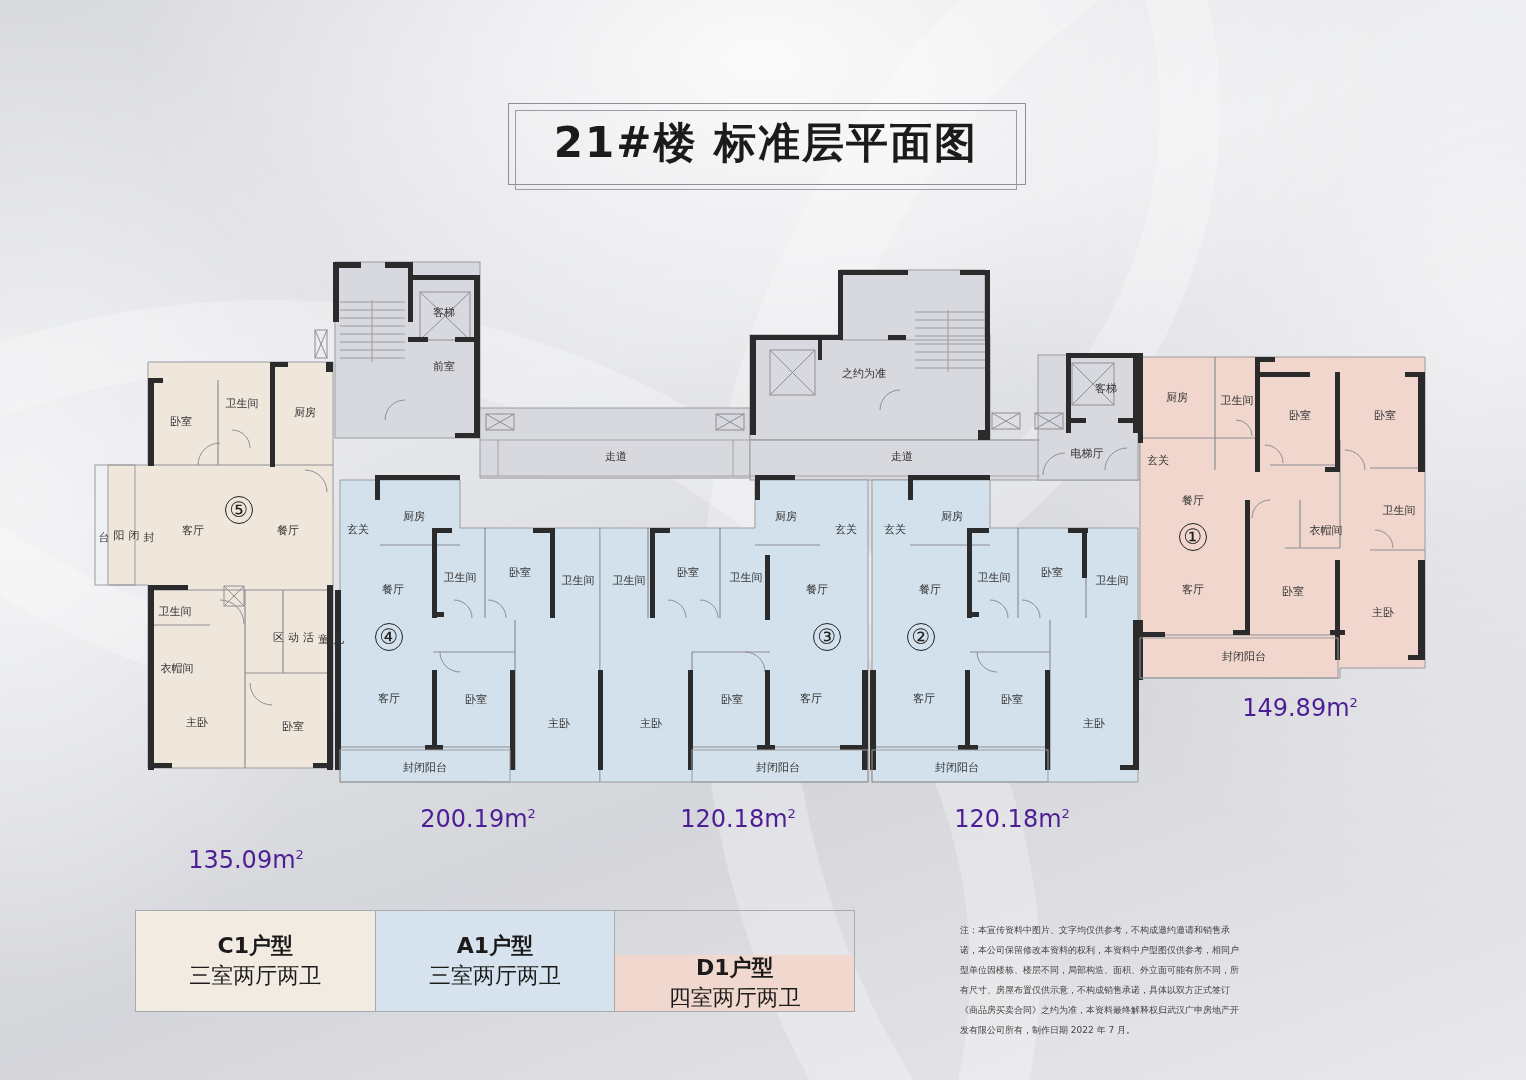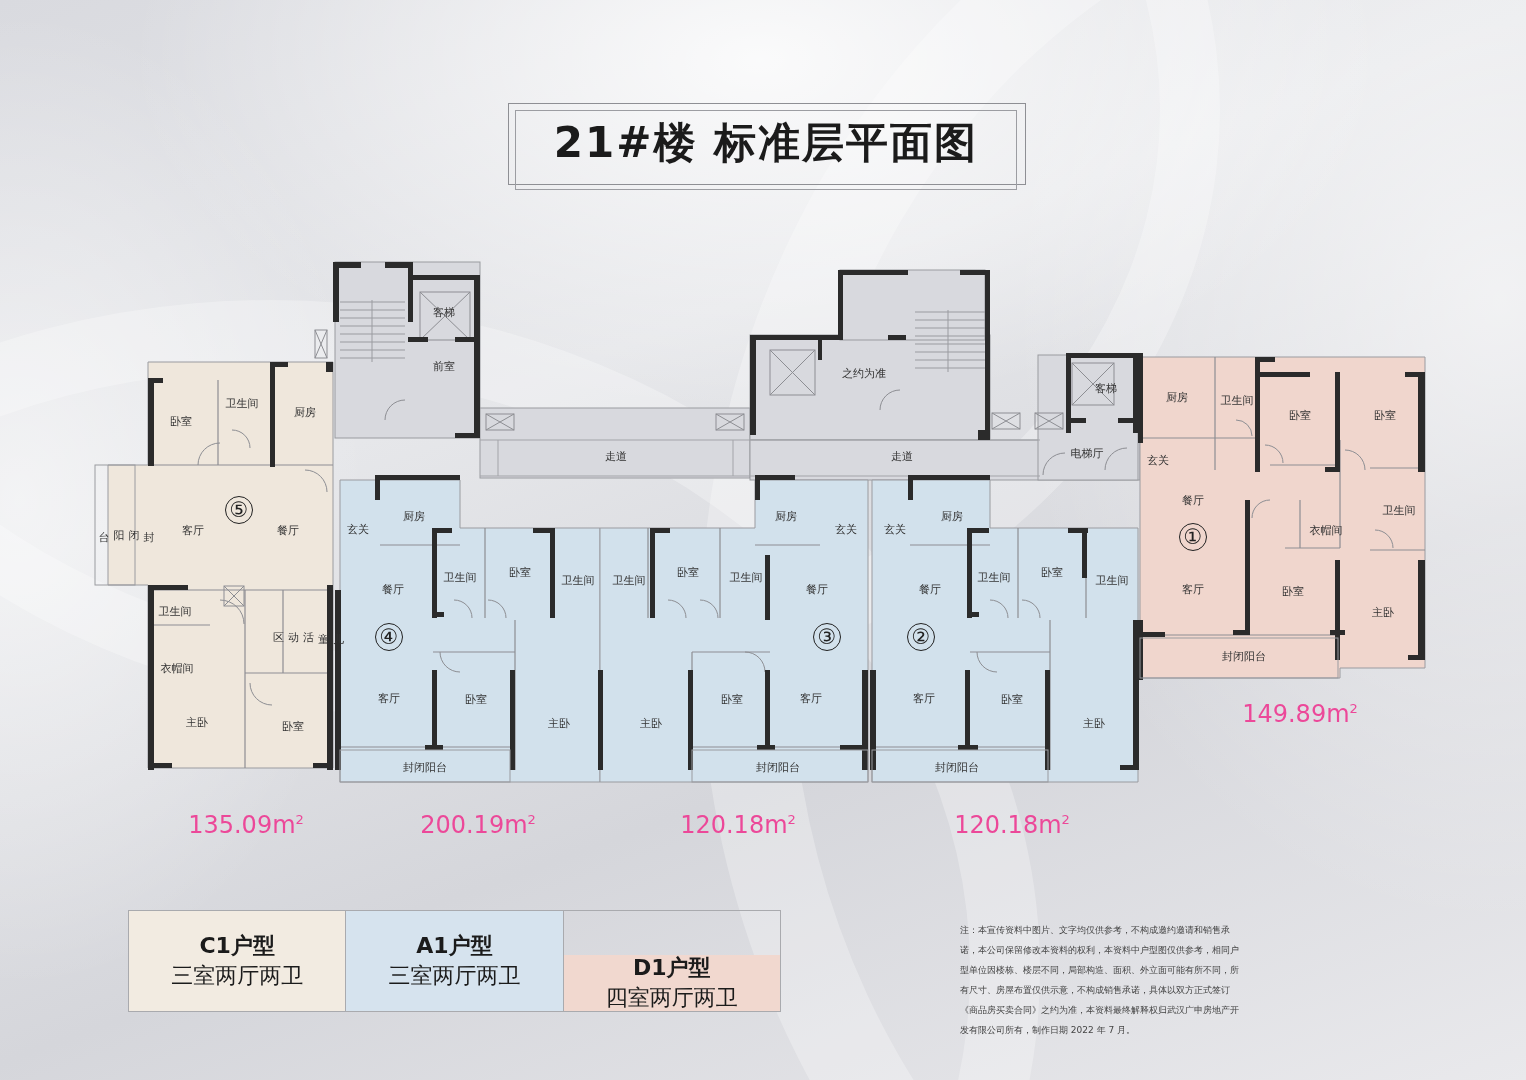--- a/index.html
+++ b/index.html
@@ -14,23 +14,23 @@
   .title-frame{position:absolute;left:508px;top:103px;width:516px;height:80px;border:1px solid #8e8f94;}
   .title-frame2{position:absolute;left:515px;top:110px;width:500px;height:78px;border:1px solid #9c9da2;}
   .title{position:absolute;left:508px;top:103px;width:516px;height:80px;display:flex;align-items:center;justify-content:center;
     font-size:42px;font-weight:bold;color:#1b1b1b;letter-spacing:2px;}
   .plan{position:absolute;left:0;top:0;width:1340px;height:1080px;}
   .unit{position:absolute;}
   .room{position:absolute;font-size:11px;color:#333;white-space:nowrap;transform:translate(-50%,-50%);}
   .vroom{position:absolute;font-size:11px;color:#333;writing-mode:vertical-rl;transform:translate(-50%,-50%);letter-spacing:1px;}
   .num{position:absolute;width:28px;height:28px;border:1.5px solid #222;border-radius:50%;display:flex;align-items:center;justify-content:center;
     font-size:21px;color:#222;transform:translate(-50%,-50%);box-sizing:border-box;}
-  .area{position:absolute;font-size:24px;color:#ec4899;transform:translateX(-50%);white-space:nowrap;margin-top:6px;}
+  .area{position:absolute;font-size:24px;color:#4c1d95;transform:translateX(-50%);white-space:nowrap;}
   .area sup{font-size:13px;}
-  .legend{position:absolute;left:128px;top:910px;width:653px;height:102px;display:flex;border:1px solid #a9aaae;box-sizing:border-box;}
+  .legend{position:absolute;left:135px;top:910px;width:720px;height:102px;display:flex;border:1px solid #a9aaae;box-sizing:border-box;}
   .legend-cell{flex:1;display:flex;flex-direction:column;align-items:center;justify-content:center;border-right:1px solid #a9aaae;}
   .legend-cell:last-child{border-right:none;}
   .legend-type{font-size:22px;font-weight:bold;color:#1b1b1b;line-height:30px;}
   .legend-desc{font-size:22px;color:#1b1b1b;line-height:30px;}
   .note{position:absolute;left:960px;top:920px;width:285px;font-size:9px;color:#444;line-height:20px;}
 </style>
 </head>
 <body>
 
 <div class="swirl" style="left:-300px;top:-500px;width:1400px;height:1100px;"></div>
@@ -370,21 +370,21 @@
     <div class="room" style="left:1193px;top:500px;">餐厅</div>
     <div class="room" style="left:1399px;top:510px;">卫生间</div>
     <div class="room" style="left:1326px;top:530px;">衣帽间</div>
     <div class="num" style="left:1193px;top:537px;">①</div>
     <div class="room" style="left:1193px;top:589px;">客厅</div>
     <div class="room" style="left:1293px;top:591px;">卧室</div>
     <div class="room" style="left:1383px;top:612px;">主卧</div>
     <div class="room" style="left:1244px;top:656px;">封闭阳台</div>
   </div>
 
-  <div class="area" style="left:246px;top:805px;"><span>135.09</span><span>m</span><sup>2</sup></div>
+  <div class="area" style="left:246px;top:846px;"><span>135.09</span><span>m</span><sup>2</sup></div>
   <div class="area" style="left:478px;top:805px;"><span>200.19</span><span>m</span><sup>2</sup></div>
   <div class="area" style="left:738px;top:805px;"><span>120.18</span><span>m</span><sup>2</sup></div>
   <div class="area" style="left:1012px;top:805px;"><span>120.18</span><span>m</span><sup>2</sup></div>
   <div class="area" style="left:1300px;top:694px;"><span>149.89</span><span>m</span><sup>2</sup></div>
 </div>
 
 <div class="legend">
   <div class="legend-cell" style="background:#f2ebe1;">
     <div class="legend-type">C1户型</div>
     <div class="legend-desc">三室两厅两卫</div>

